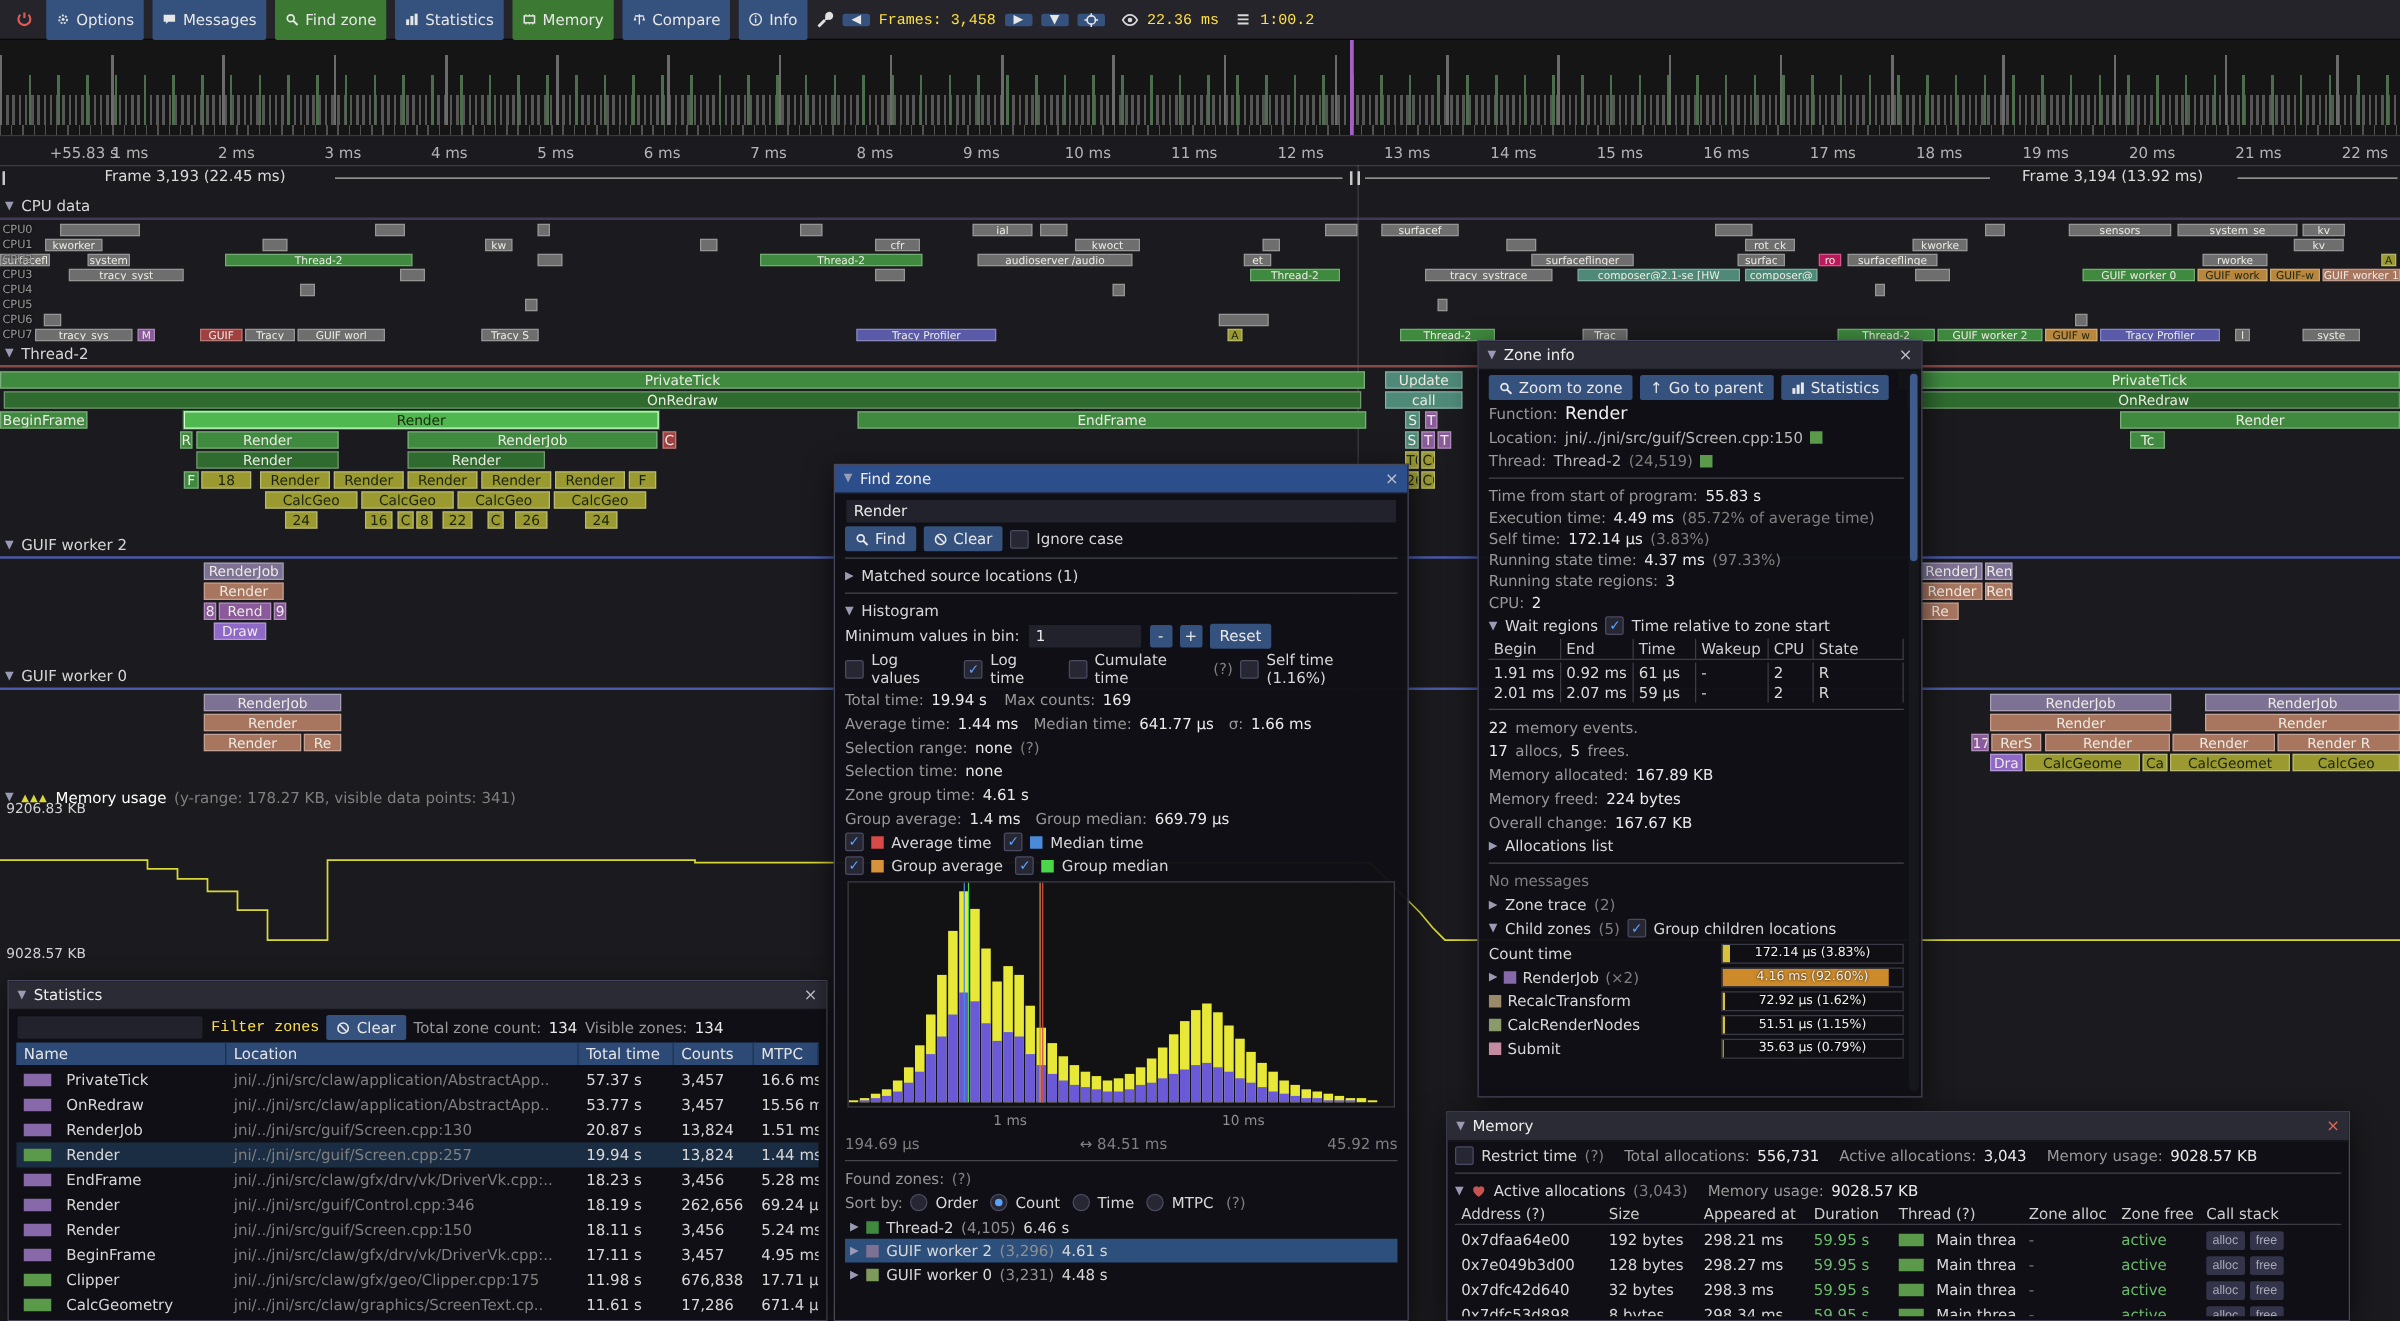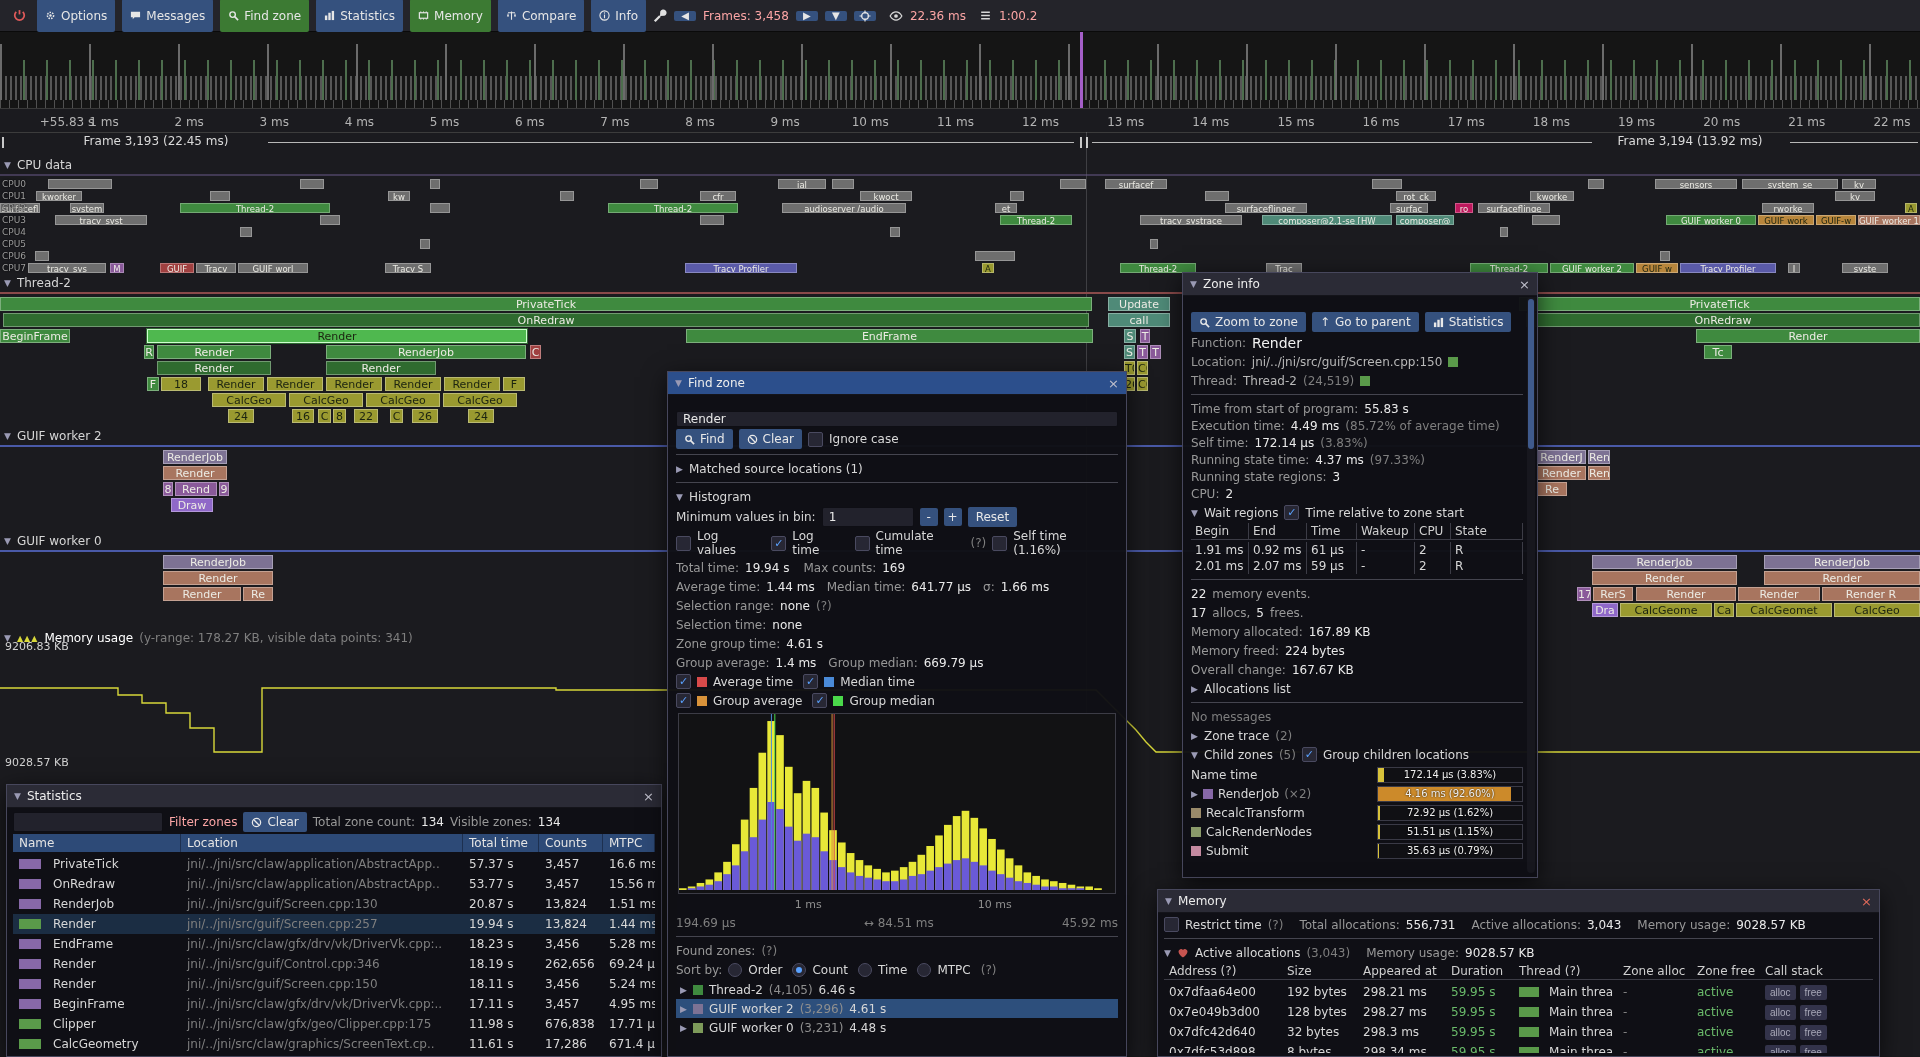--- a/index.html
+++ b/index.html
@@ -7,21 +7,21 @@
           font-family:"DejaVu Sans",sans-serif;font-size:12px;color:#d8d8d8;}
   
   .toolbar{position:absolute;top:0;left:0;right:0;height:32px;background:#24242a;border-bottom:1px solid #0a0a0a;
            display:flex;align-items:center;gap:7px;padding:0 8px;box-sizing:border-box;}
   .tbtn{display:inline-flex;align-items:center;gap:5px;height:33px;padding:0 8px;border:none;border-radius:2px;
         background:#35517e;color:#e6e6e6;font:12px "DejaVu Sans",sans-serif;cursor:pointer;}
   .tbtn.active{background:#3c7a33;}
   .tbtn.sq{width:22px;padding:0;justify-content:center;font-size:10px;}
   .tbtn.ghost{background:transparent;}
   .tbtn svg{flex:none;}
-  .tb-text{color:#fca5a5;}
+  .tb-text{color:#fde047;font-family:Liberation Mono, monospace;}
   
   .strip{position:absolute;top:32px;left:0;right:0;height:76px;background:#151515;border-bottom:1px solid #3a3a3a;}
   .strip .bars1{position:absolute;left:0;right:0;bottom:8px;height:24px;
     background:repeating-linear-gradient(90deg,#565656 0 2px,transparent 2px 5px);}
   .strip .bars2{position:absolute;left:0;right:0;bottom:8px;height:40px;
     background:repeating-linear-gradient(90deg,#4d6e4d 0 2px,transparent 2px 23px);}
   .strip .bars3{position:absolute;left:0;right:0;bottom:8px;height:56px;
     background:repeating-linear-gradient(90deg,#6b6b6b 0 2px,transparent 2px 89px);}
   .strip .ticks{position:absolute;left:0;right:0;bottom:0;height:8px;
     background:repeating-linear-gradient(90deg,#515151 0 1px,transparent 1px 9px);}
@@ -52,21 +52,21 @@
   .mem-markers{color:#d8d83a;font-size:8px;letter-spacing:1px;}
   .mem-title{color:#ffffff;}
   
   .win{position:absolute;background:rgba(16,16,21,.97);border:1px solid #47475c;box-shadow:0 6px 22px rgba(0,0,0,.65);
        display:flex;flex-direction:column;overflow:hidden;box-sizing:border-box;}
   .win-title{height:22px;flex:none;display:flex;align-items:center;gap:6px;padding:0 7px;background:#2b2b36;
              color:#ececec;border-bottom:1px solid #14141a;}
   .win-title.focus{background:#2c4f8c;}
   .win-title .x{margin-left:auto;color:#c0c0cc;font-size:13px;cursor:pointer;}
   .win-title .x.red{color:#e06a5a;}
-  .win-body{flex:1;padding:16px 8px;display:flex;flex-direction:column;gap:2px;overflow:hidden;}
+  .win-body{flex:1;padding:4px 8px;display:flex;flex-direction:column;gap:2px;overflow:hidden;}
   .row{display:flex;align-items:center;gap:6px;min-height:17px;flex:none;}
   .lbl{color:#989898;}  .val{color:#eaeaea;}  .dim{color:#7f7f7f;}
   .sep{height:1px;background:#45454f;margin:3px 0;flex:none;}
   .btn{display:inline-flex;align-items:center;gap:5px;background:#35517e;color:#e8e8e8;height:20px;padding:0 8px;
        border:none;border-radius:2px;font:12px "DejaVu Sans",sans-serif;cursor:pointer;}
   .btn.mini{height:18px;width:18px;padding:0;justify-content:center;}
   .input{background:#22222c;border:1px solid #0e0e14;color:#e8e8e8;height:20px;padding:0 6px;border-radius:2px;
          font:12px "DejaVu Sans",sans-serif;box-sizing:border-box;}
   .cb{width:13px;height:13px;flex:none;background:#272734;border:1px solid #4a4a60;border-radius:2px;
       display:inline-flex;align-items:center;justify-content:center;font-size:11px;color:#5aa2ff;}
@@ -1040,21 +1040,21 @@
       <div class="row">
         <span class="tri">▼</span>
         <span>Child zones</span>
         <span class="dim">(5)</span>
         <span class="cb on"></span>
         <span>Group children locations</span>
       </div>
       <div id="zi-children">
           <div class="child-row">
             <div class="child-left">
-              <span>Name time</span>
+              <span>Count time</span>
             </div>
             <div class="bar">
               <div class="fill" style="width: 3.83%; background: rgb(216, 194, 58);"></div>
               <div class="btext">172.14 µs (3.83%)</div>
             </div>
           </div>
           <div class="child-row">
             <div class="child-left">
               <span class="tri">▶</span>
               <span class="sq" style="background: rgb(135, 104, 168);"></span>

